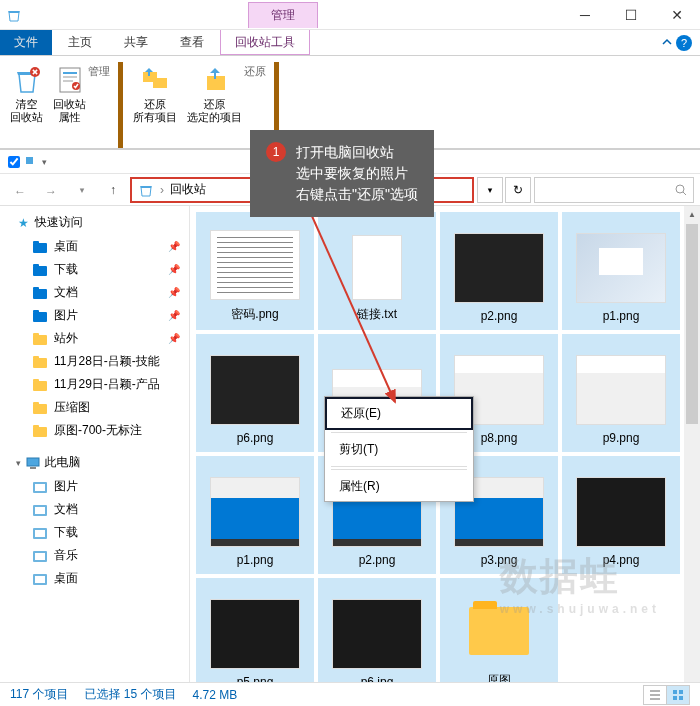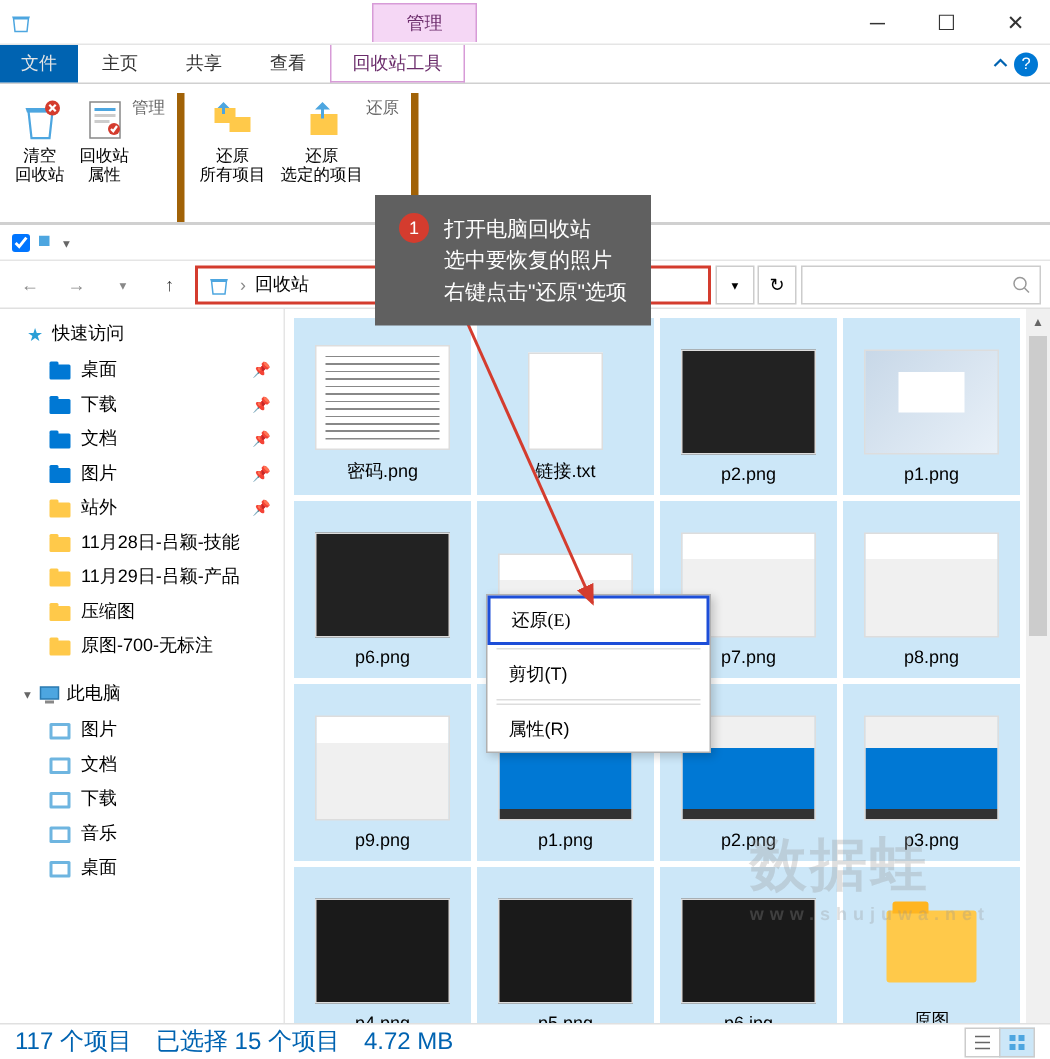--- a/index.html
+++ b/index.html
@@ -80,34 +80,34 @@
 .thumb.folder .fld::before { content:""; position:absolute; top:-6px; left:4px; width:24px; height:8px; background:#ffb520; border-radius:2px 2px 0 0; }
 .thumb.laptop { background: linear-gradient(135deg,#c8d8e8,#e8f0f8); position: relative; }
 .thumb.laptop::after { content:""; position:absolute; left:25%; top:20%; width:50%; height:40%; background:#fff; }
 .thumb.stressed { background: #222; }
 .thumb.tiles { background: #1a1a1a; display: grid; grid-template-columns: repeat(3,1fr); grid-template-rows: repeat(2,1fr); gap: 2px; padding: 6px; }
 .thumb.tiles span { background: #0078d4; }
 
 
 .ctx-menu { position: absolute; left: 324px; top: 396px; width: 150px; background: #fff; border: 1px solid #b0b0b0; box-shadow: 2px 2px 6px rgba(0,0,0,0.2); z-index: 50; }
 .ctx-item { padding: 6px 14px; font-size: 12px; }
-.ctx-item.hi { border: 2px solid #1d4ed8; font-family: Liberation Serif, serif; }
+.ctx-item.hi { border: 2px solid #0f172a; }
 .ctx-sep { height: 1px; background: #ddd; margin: 2px 6px; }
 
 
 .callout { position: absolute; left: 250px; top: 130px; background: #606060; color: #fff; padding: 12px 16px; font-size: 14px; line-height: 1.5; display: flex; gap: 10px; z-index: 60; }
 .callout .num { width: 20px; height: 20px; border-radius: 50%; background: #d43c2e; color: #fff; display: flex; align-items: center; justify-content: center; font-size: 12px; flex-shrink: 0; }
 .arrow-line { position: absolute; left: 295px; top: 192px; z-index: 55; pointer-events: none; }
 
 
 .watermark { position: absolute; right: 40px; bottom: 90px; font-size: 38px; color: rgba(150,150,150,0.3); font-weight: bold; letter-spacing: 2px; pointer-events: none; }
 .watermark .sub { font-size: 12px; letter-spacing: 4px; display: block; text-align: right; }
 
 
-.statusbar { position: absolute; bottom: 0; left: 0; right: 0; height: 24px; border-top: 1px solid #e0e0e0; display: flex; align-items: center; padding: 0 10px; gap: 16px; font-size: 16px; color: #0063b1; background: #fff; }
+.statusbar { position: absolute; bottom: 0; left: 0; right: 0; height: 24px; border-top: 1px solid #e0e0e0; display: flex; align-items: center; padding: 0 10px; gap: 16px; font-size: 12px; color: #0063b1; background: #fff; }
 .statusbar .viewbtns { margin-left: auto; display: flex; }
 .statusbar .vb { width: 24px; height: 20px; border: 1px solid #ccc; margin-left: -1px; display: flex; align-items: center; justify-content: center; }
 
 
 .content-scroll { position: absolute; right: 0; top: 0; bottom: 0; width: 16px; background: #f0f0f0; }
 .content-scroll .sthumb { position: absolute; left: 2px; right: 2px; top: 18px; height: 200px; background: #ccc; }
 .content-scroll .sarrow { position: absolute; left: 0; right: 0; height: 16px; display: flex; align-items: center; justify-content: center; font-size: 8px; color: #666; }
 .content-scroll .up { top: 0; }
 .content-scroll .dn { bottom: 0; }
 </style>
@@ -437,24 +437,20 @@
         <div class="fitem sel">
           <div class="thumb stressed"></div>
           <div class="fname">p6.png</div>
         </div>
         <div class="fitem sel">
           <div class="thumb screen2"></div>
           <div class="fname"></div>
         </div>
         <div class="fitem sel">
           <div class="thumb screen2"></div>
-          <div class="fname">p7.png</div>
-        </div>
-        <div class="fitem sel">
-          <div class="thumb screen2"></div>
           <div class="fname">p8.png</div>
         </div>
         <div class="fitem sel">
           <div class="thumb screen2"></div>
           <div class="fname">p9.png</div>
         </div>
         <div class="fitem sel">
           <div class="thumb screen"></div>
           <div class="fname">p1.png</div>
         </div>

